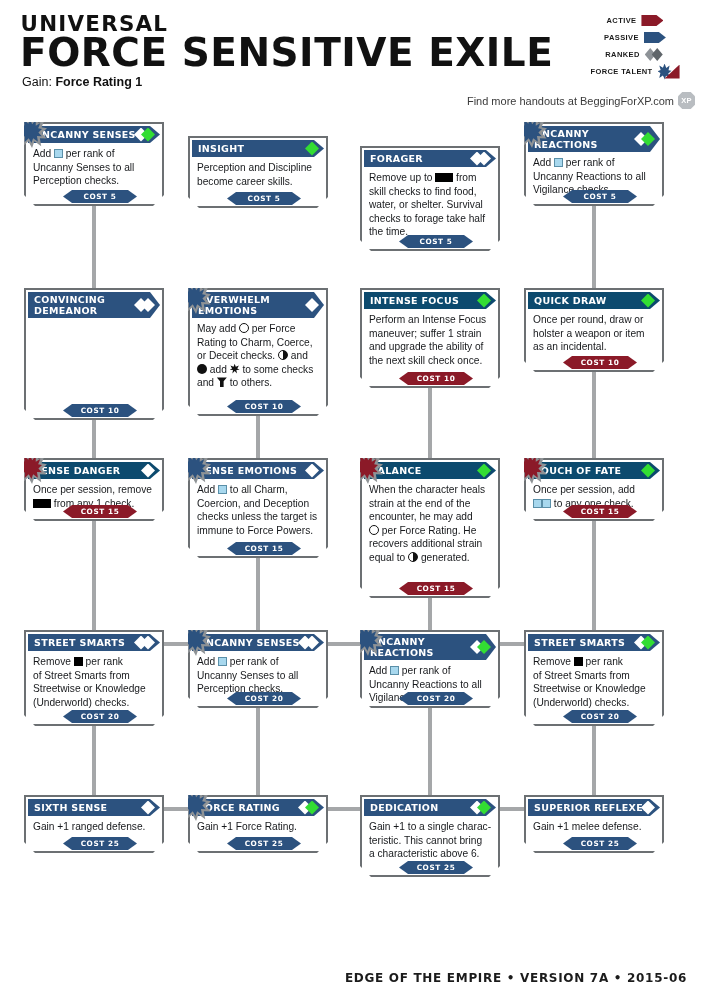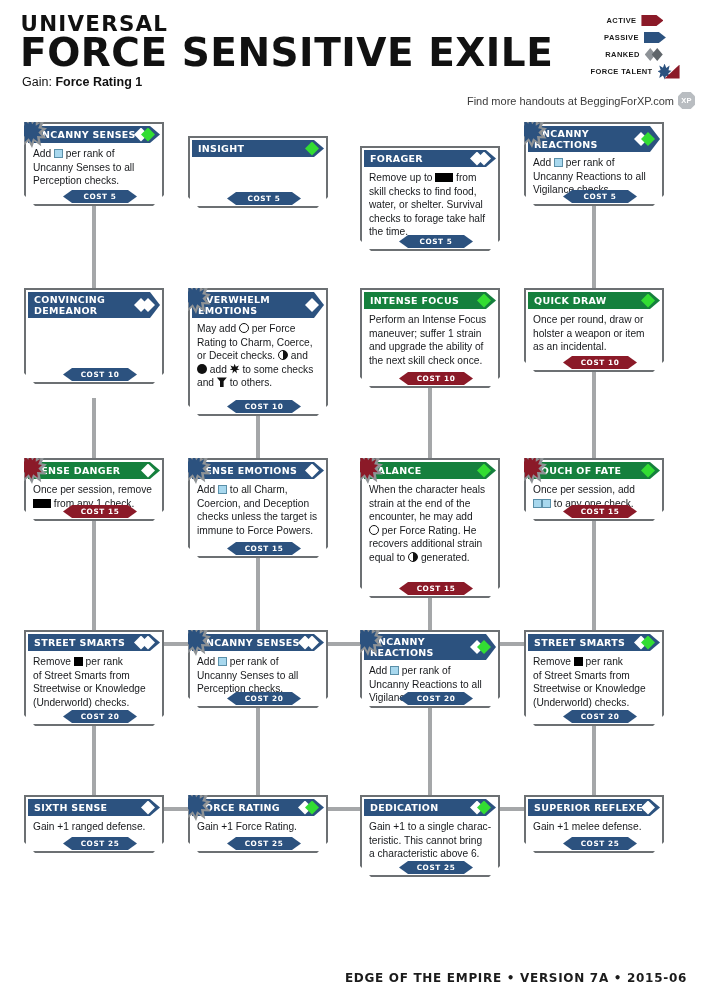--- a/index.html
+++ b/index.html
@@ -104,21 +104,21 @@
     background:#2c527f;
     display:flex; align-items:center;
     clip-path: polygon(0 0, calc(100% - 10px) 0, 100% 50%, calc(100% - 10px) 100%, 0 100%);
     padding-left:6px; padding-right:26px;
     overflow:visible;
   }
   .card-head.two-line {
     height:26px;
     flex-direction:column; align-items:flex-start; justify-content:center;
   }
-  .card-head.active { background:#15803d; }
+  .card-head.active { background:#0c4a6e; }
   .card-title {
     font-family:"DejaVu Sans", sans-serif;
     font-size:9.5px; font-weight:bold; color:#ffffff;
     letter-spacing:0.3px; line-height:11px;
     white-space:nowrap;
     text-transform:uppercase;
   }
   .card-head.two-line .card-title { font-size:9.5px; line-height:11px; }
 
   .badge {
@@ -293,20 +293,24 @@
          </span>
       </div>
       <div class="card" style="left: 188px; top: 136px; width: 140px; height: 72px;">
     <div class="card-inner">
       <div class="card-head">
         <span class="card-title">INSIGHT</span>
         <span class="badge">
               <span class="dia green"></span>
             </span>
       </div>
+      <div class="card-body">
+            <div class="ln">Perception and Discipline</div>
+            <div class="ln">become career skills.</div>
+          </div>
       <div class="cost ">COST 5</div>
     </div>
     </div>
       <div class="card" style="left: 360px; top: 122px; width: 140px; height: 105px; margin-top: 24px;">
     <div class="card-inner">
       <div class="card-head">
         <span class="card-title">FORAGER</span>
         <span class="badge">
               <span class="dia2 white"></span>
               <span class="dia white"></span>
@@ -337,21 +341,21 @@
             <div class="ln">Uncanny Reactions to all</div>
             <div class="ln">Vigilance checks,</div>
           </div>
       <div class="cost ">COST 5</div>
     </div>
     <span class="burst-deco">
            <span class="outer"></span>
           <span class="inner blue"></span>
          </span>
       </div>
-      <div class="card" style="left: 24px; top: 288px; width: 140px; height: 96px;">
+      <div class="card" style="left: 24px; top: 288px; width: 140px; height: 132px;">
     <div class="card-inner">
       <div class="card-head two-line">
         <span class="card-title">CONVINCING</span>
             <span class="card-title">DEMEANOR</span>
         <span class="badge">
               <span class="dia2 white"></span>
               <span class="dia white"></span>
             </span>
       </div>
       <div class="cost ">COST 10</div>

